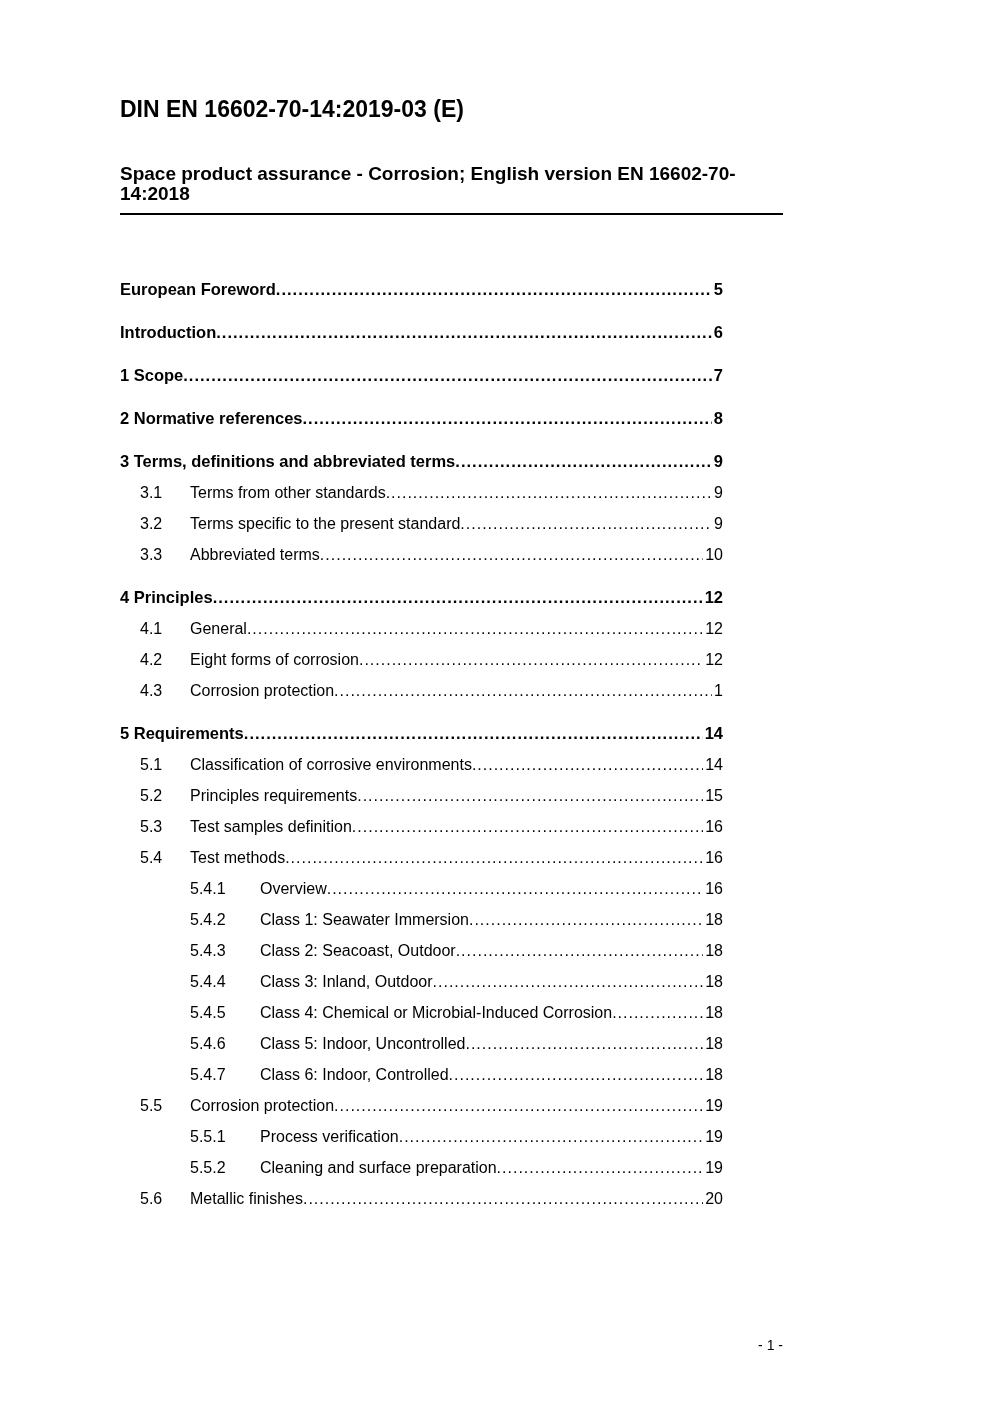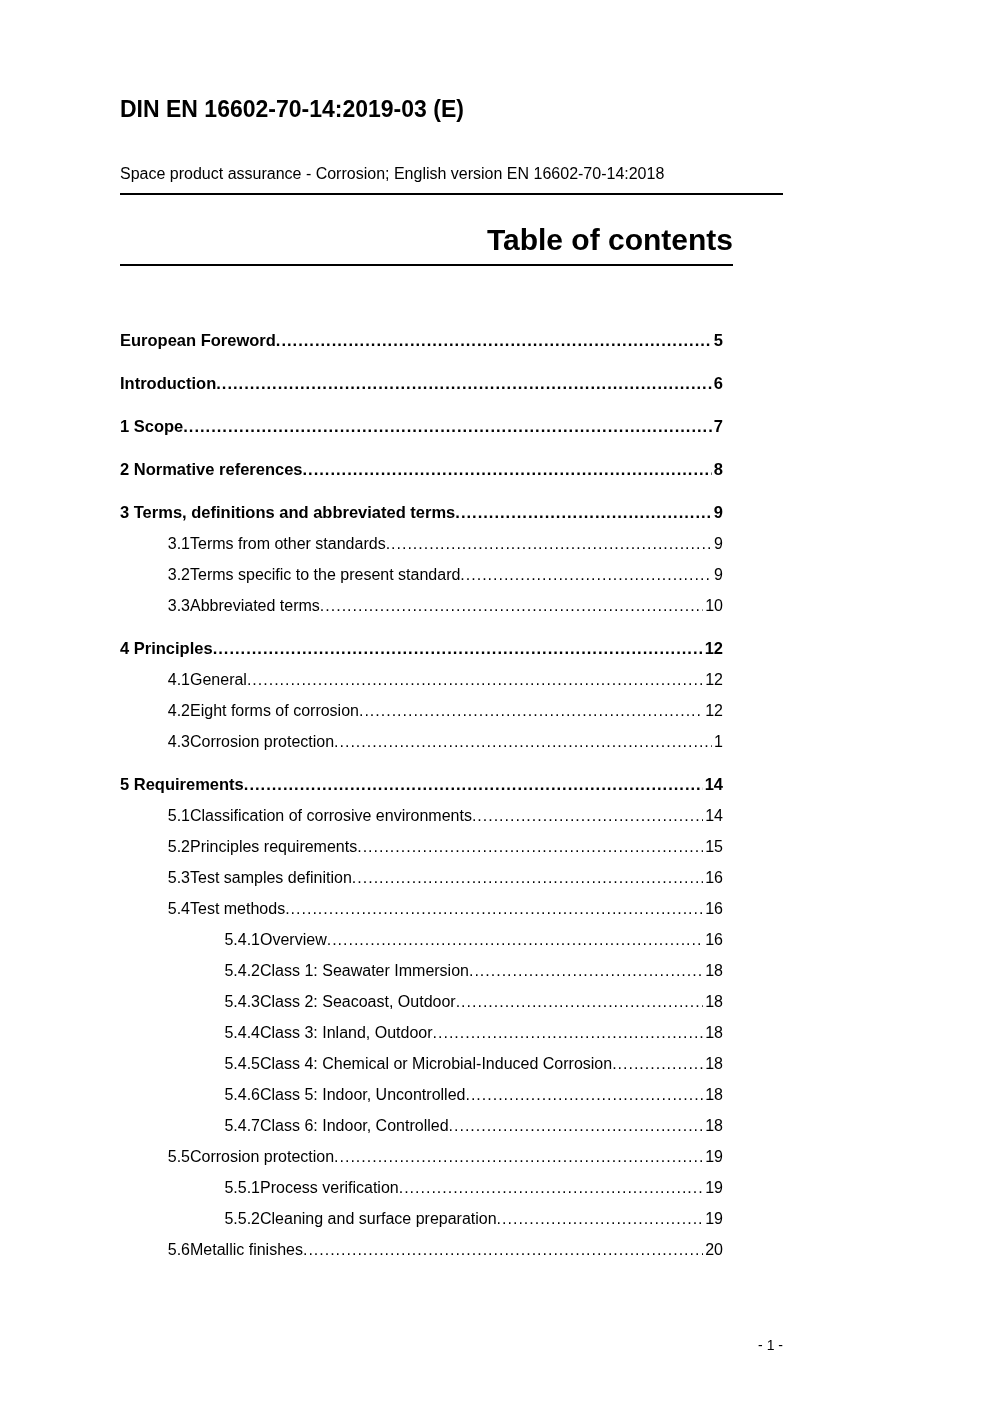--- a/index.html
+++ b/index.html
@@ -21,22 +21,22 @@
     font-size: 23px;
     font-weight: bold;
     line-height: 26px;
   }
   .doc-subtitle-wrap {
     margin: 42px 57px 0 120px;
     border-bottom: 2px solid #000000;
     padding-bottom: 9px;
   }
   .doc-subtitle {
-    font-size: 16px;
-    font-weight: normal;
+    font-size: 19px;
+    font-weight: bold;
     line-height: 20px;
     margin-top: 36px;
   }
   .title-wrap {
     margin: 28px 107px 0 120px;
     border-bottom: 2px solid #000000;
     padding-bottom: 7px;
     text-align: right;
   }
   .page-title {
@@ -46,21 +46,20 @@
   }
   .toc {
     margin: 58px 117px 0 120px;
   }
   .toc-row {
     display: flex;
     align-items: baseline;
     font-size: 16px;
     line-height: 20px;
     padding: 5.5px 0;
-    text-align: right;
   }
   .toc-row.l0 {
     font-size: 16.5px;
     font-weight: bold;
     line-height: 21px;
     margin-top: 11px;
   }
   .toc-row .num { flex: 0 0 auto; }
   .toc-row.l1 .num { margin-left: 20px; width: 50px; }
   .toc-row.l2 .num { margin-left: 70px; width: 70px; }
@@ -88,23 +87,20 @@
 <body>
 
 <div class="page">
 
   <div class="doc-number">DIN EN 16602-70-14:2019-03 (E)</div>
 
   <div class="doc-subtitle-wrap">
     <div class="doc-subtitle">Space product assurance - Corrosion; English version EN 16602-70-14:2018</div>
   </div>
 
-  <div class="title-wrap">
-    <div class="page-title">Table of contents</div>
-  </div>
 
   <div class="toc">
 
     <div class="toc-row l0">
       <span class="lbl">European Foreword</span>
       <span class="dots"></span>
       <span class="pg">5</span>
     </div>
 
     <div class="toc-row l0">

